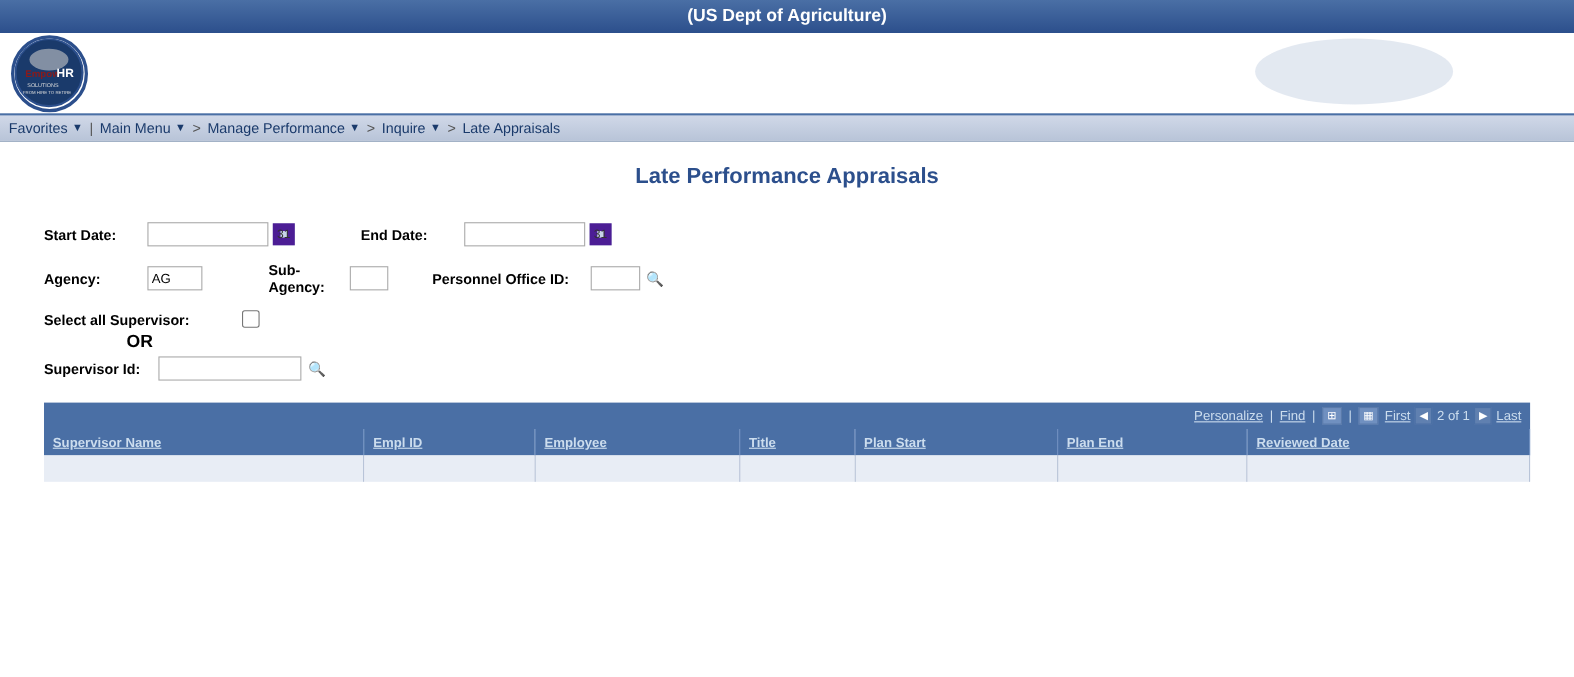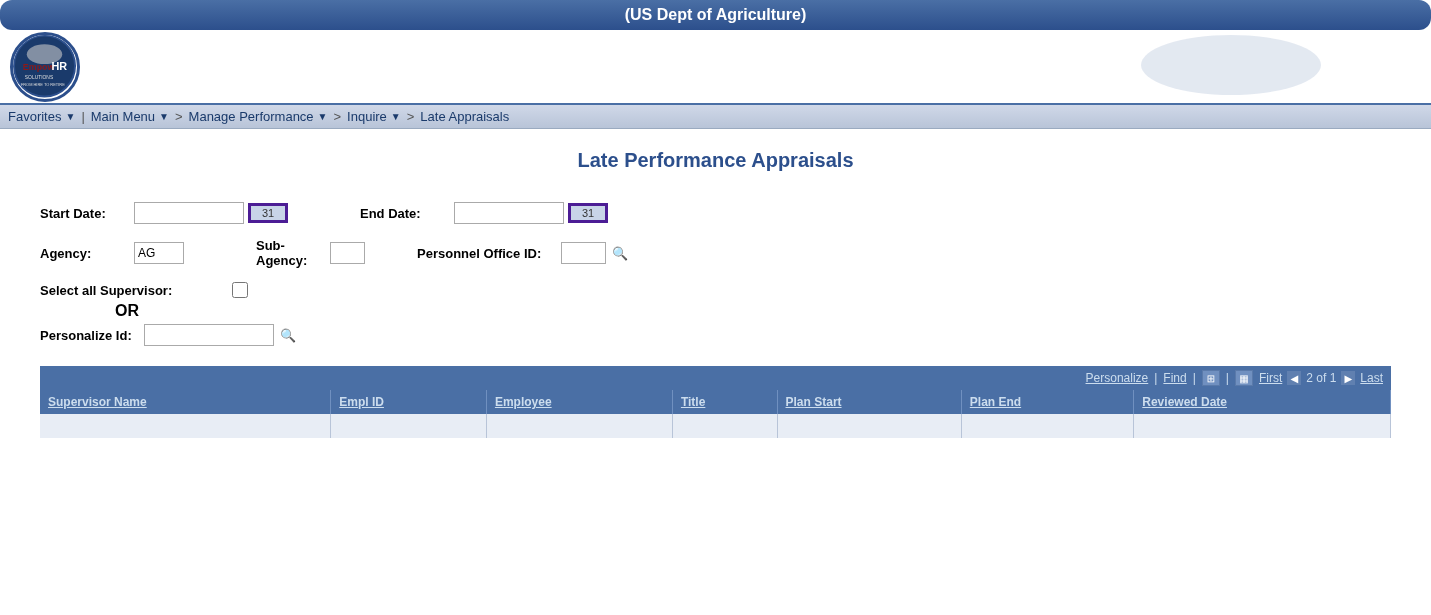--- a/index.html
+++ b/index.html
@@ -6,21 +6,20 @@
     body { font-family: Arial, sans-serif; font-size: 13px; background: #fff; width: 1431px; }
 
     
     .top-banner {
       background: linear-gradient(to bottom, #4a6fa5, #2c4f8c);
       color: white;
       text-align: center;
       padding: 6px 0;
       font-size: 16px;
       font-weight: bold;
-      border-radius: 12px;
     }
 
     .header-bar {
       display: flex;
       align-items: center;
       background: #fff;
       padding: 4px 0;
       border-bottom: 2px solid #4a6fa5;
       height: 75px;
     }
@@ -84,45 +83,45 @@
 
     
     .form-area {
       margin-bottom: 20px;
     }
 
     .form-row {
       display: flex;
       align-items: center;
       margin-bottom: 14px;
-      gap: 32px;
+      gap: 20px;
     }
 
     .form-label {
       font-weight: bold;
       font-size: 13px;
       color: #000;
       min-width: 90px;
     }
 
     .form-input {
       border: 1px solid #aaa;
       height: 22px;
       font-size: 12px;
       padding: 1px 3px;
     }
 
     .cal-icon {
       display: inline-flex;
       align-items: center;
       justify-content: center;
-      width: 40px;
+      width: 20px;
       height: 20px;
       background: #c8d4e8;
-      border: 3px solid #4c1d95;
+      border: 7px solid #4c1d95;
       cursor: pointer;
       font-size: 11px;
       color: #333;
     }
 
     .search-icon {
       display: inline-flex;
       align-items: center;
       justify-content: center;
       width: 20px;
@@ -336,21 +335,21 @@
       <span class="form-label" style="min-width: 160px;">Select all Supervisor:</span>
       <input type="checkbox" class="supervisor-checkbox" style="">
     </div>
 
     <div class="form-row" style="margin-bottom: 4px;">
       <span class="or-text" style="margin-left: 75px;">OR</span>
     </div>
 
     <div class="form-row">
       <div class="form-group">
-        <span class="form-label" style="min-width: 100px;">Personalize Id:</span>
+        <span class="form-label" style="min-width: 100px;">Supervisor Id:</span>
         <input class="form-input" type="text" style="width: 130px;" value="">
         <span class="search-icon">🔍</span>
       </div>
     </div>
   </div>
 
   <div class="table-area">
 
     <div class="table-toolbar">
       <a>Personalize</a>

